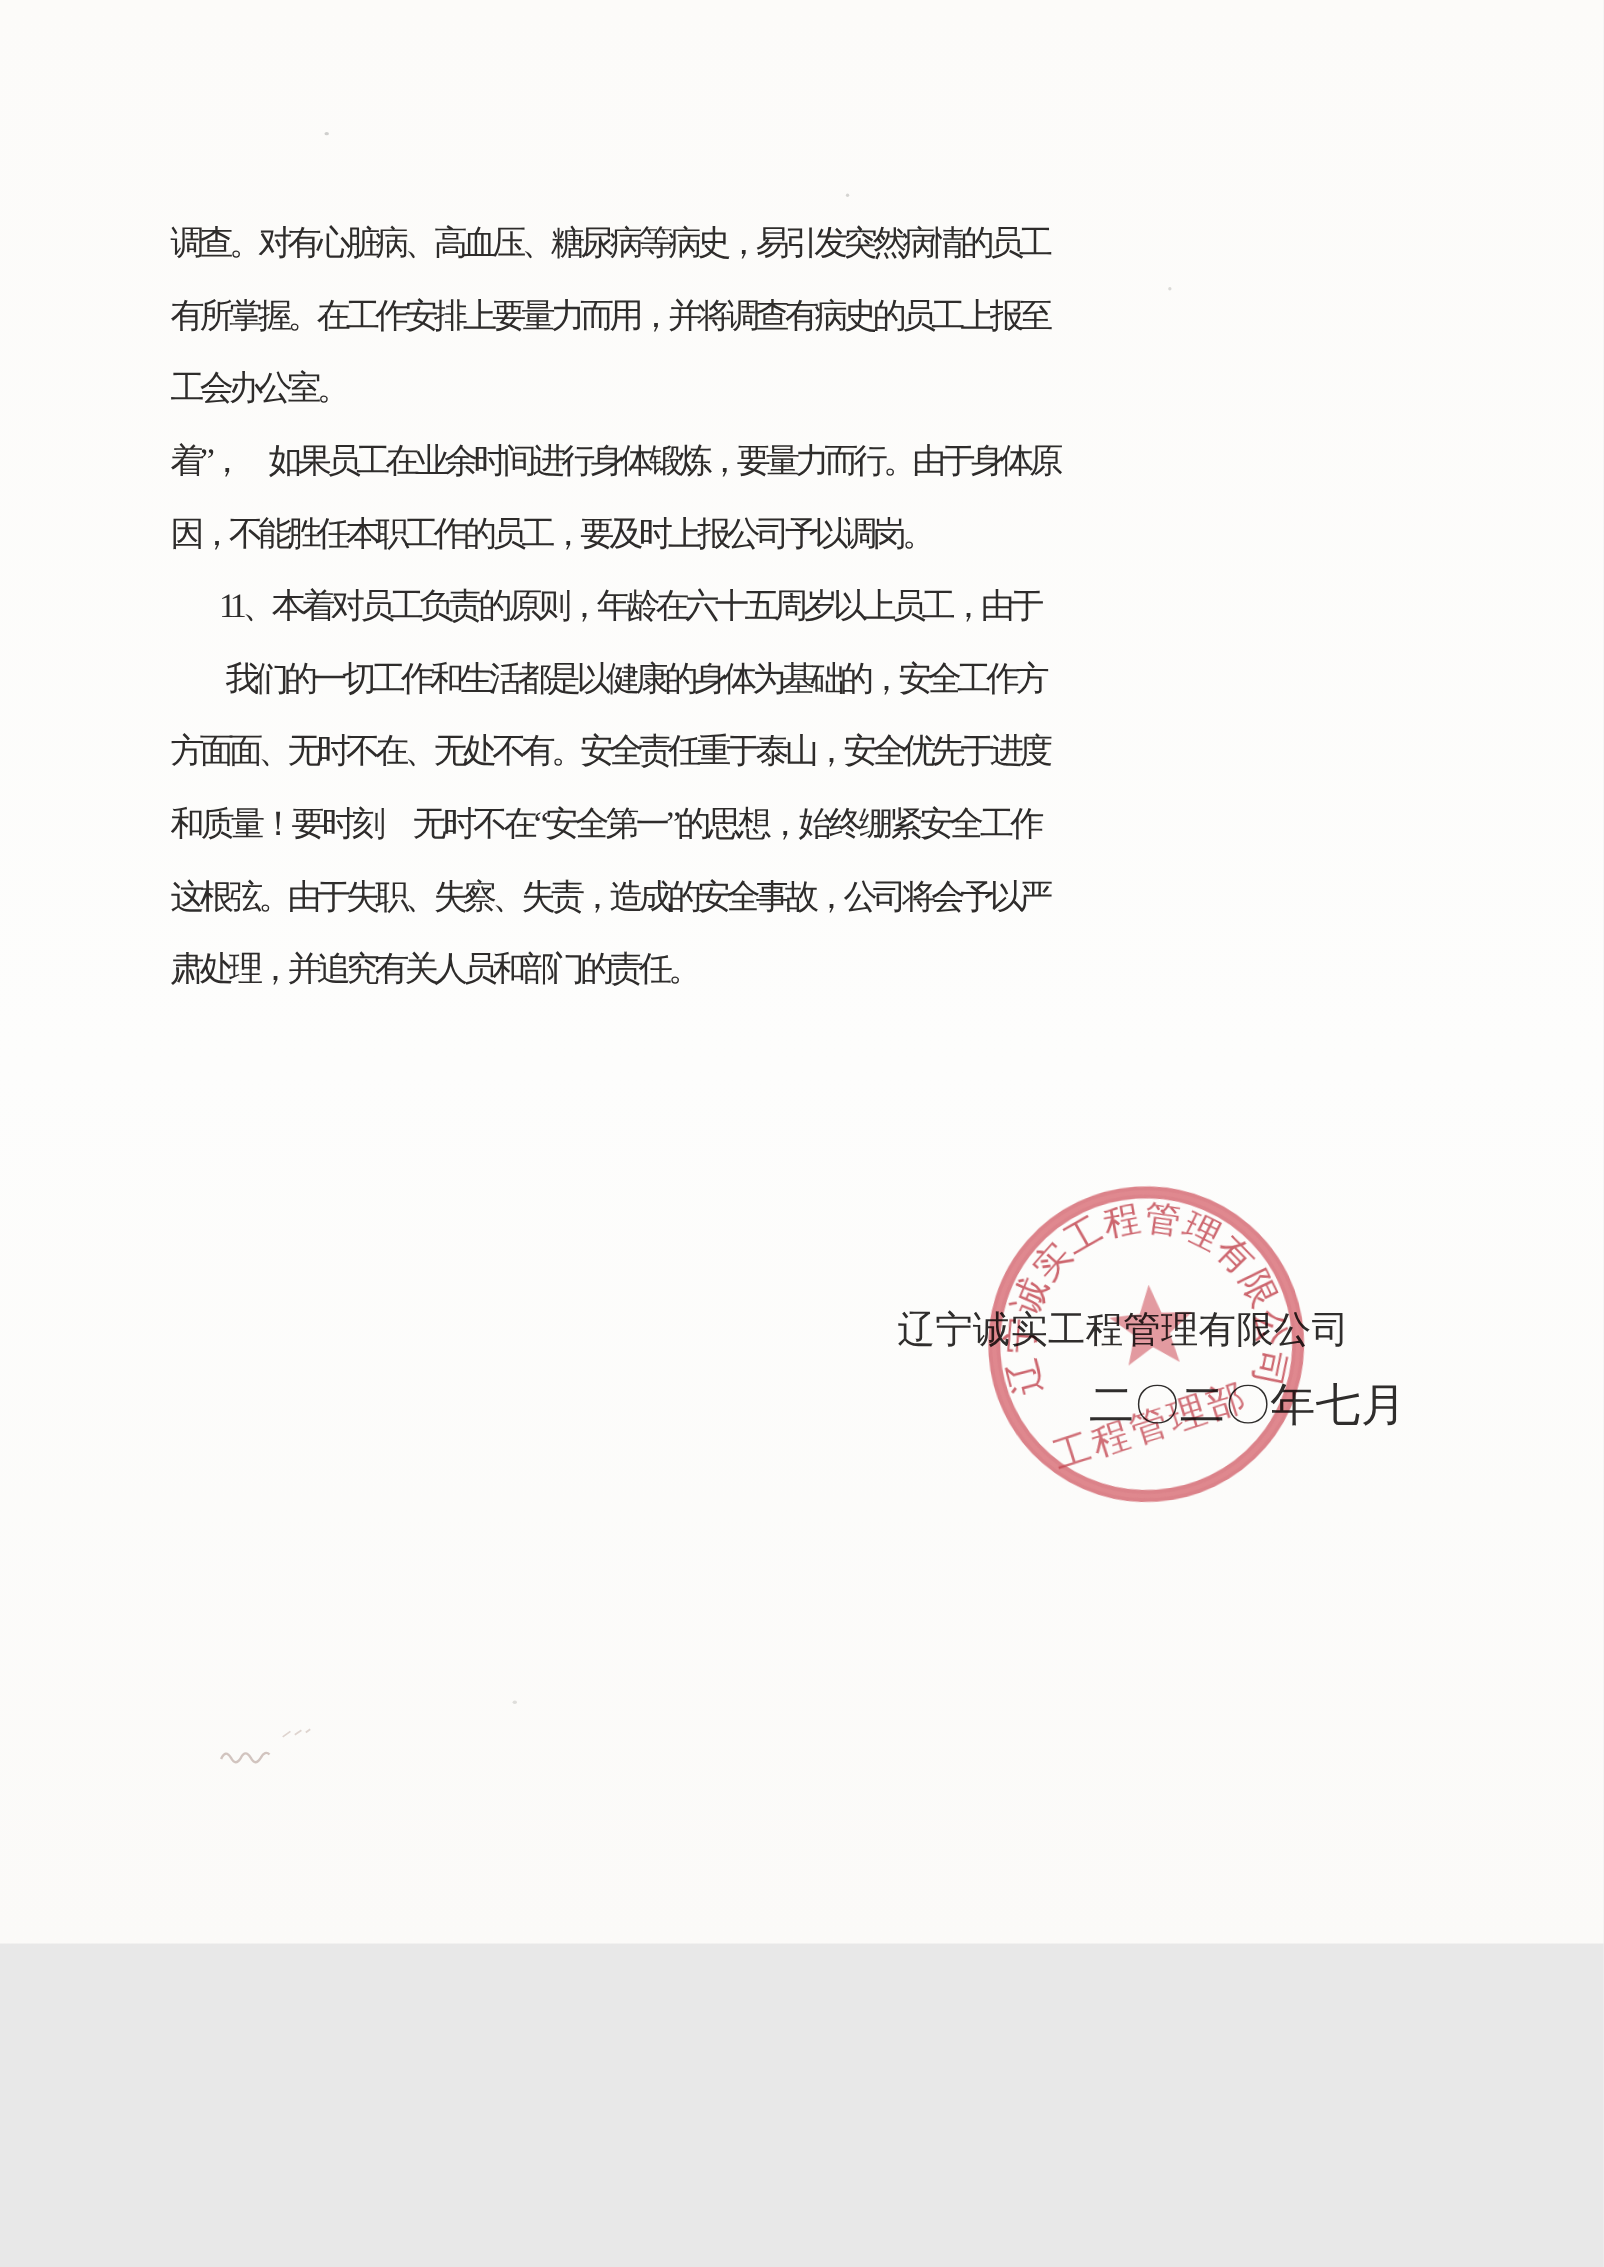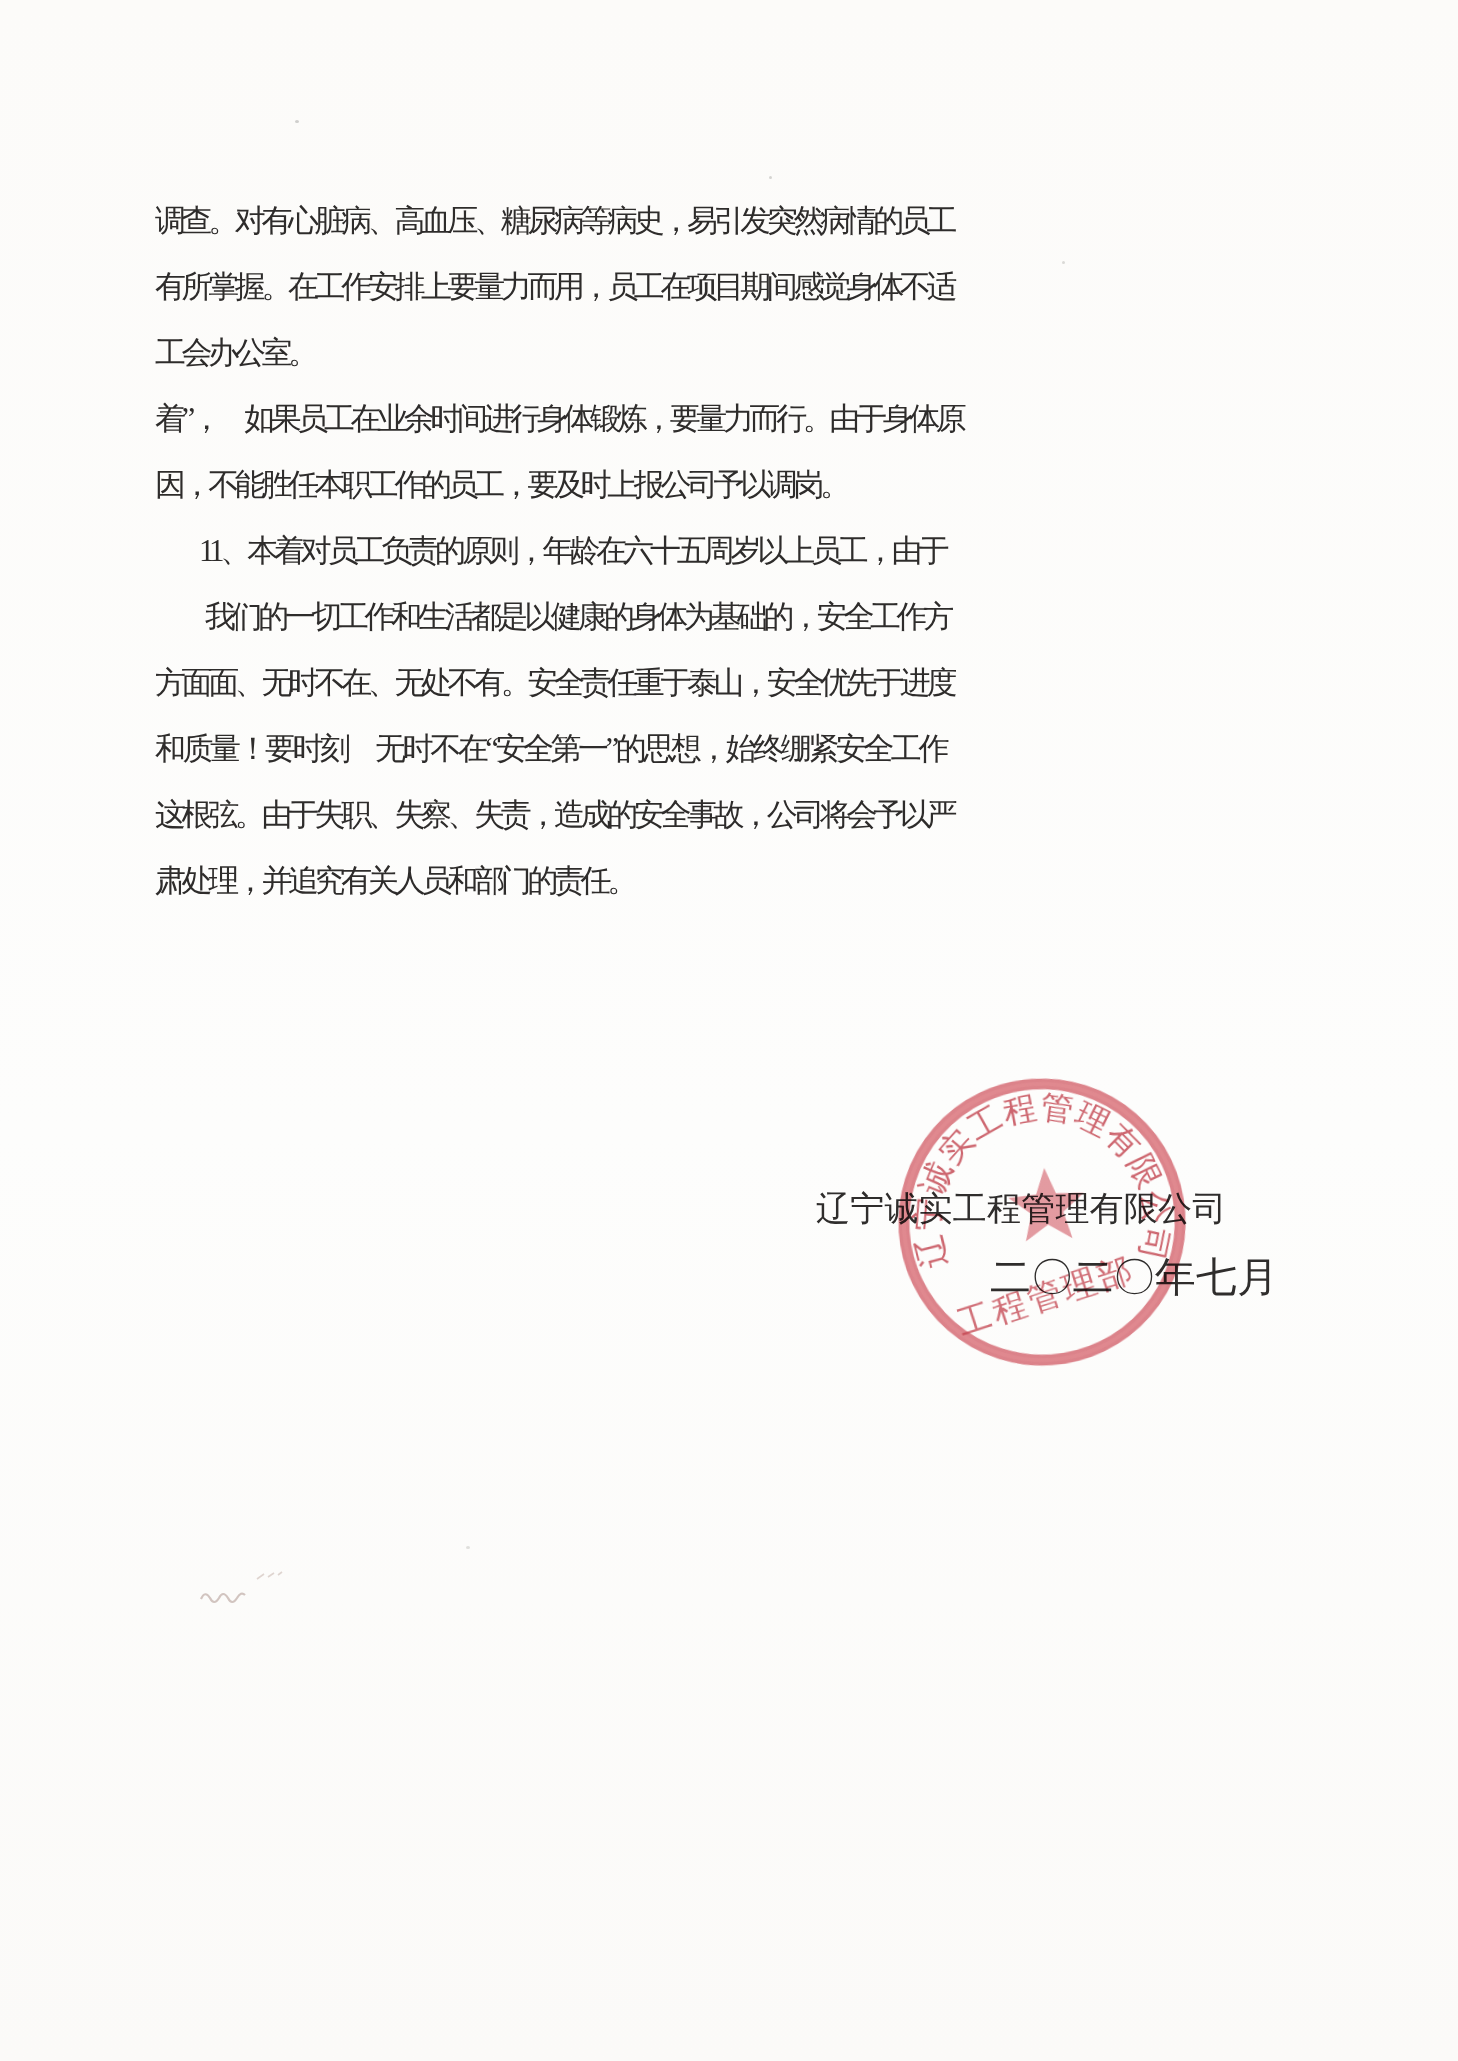--- a/index.html
+++ b/index.html
@@ -1,18 +1,18 @@
 <!DOCTYPE html>
 <html><head>
 <meta charset="utf-8">
 <style>
   html,body{margin:0;padding:0;background:#e8e8e8;}
   .page{
     position:relative;
-    width:1458px;height:2061px;
+    width:1458px;height:1767px;
     margin:0 auto;
     background:linear-gradient(180deg,#fcfbf9 0%, #fdfdfc 55%, #fbfaf8 100%);
     overflow:hidden;
     font-family:"Liberation Serif","DejaVu Serif",serif;
   }
   .body-text{
     position:absolute;
     left:155px;top:188px;width:790px;
     color:#2e2c2b;
     font-size:31px;
@@ -48,21 +48,21 @@
   .speck{position:absolute;border-radius:50%;background:#9a9a96;}
   .artifact{position:absolute;z-index:2;}
 </style>
 </head>
 <body>
 
 <div class="page">
 
   <div class="body-text">
     <div class="line fill">调查。对有心脏病、高血压、糖尿病等病史，易引发突然病情的员工</div>
-    <div class="line fill">有所掌握。在工作安排上要量力而用，员工在项目期间感觉身体不适</div>
+    <div class="line fill">有所掌握。在工作安排上要量力而用，并将调查有病史的员工上报至</div>
     <div class="line end">工会办公室。</div>
     <div class="line fill">着”，　如果员工在业余时间进行身体锻炼，要量力而行。由于身体原</div>
     <div class="line end">因，不能胜任本职工作的员工，要及时上报公司予以调岗。</div>
     <div class="line fill ind1">11、本着对员工负责的原则，年龄在六十五周岁以上员工，由于</div>
     <div class="line fill ind2">我们的一切工作和生活都是以健康的身体为基础的，安全工作方</div>
     <div class="line fill">方面面、无时不在、无处不有。安全责任重于泰山，安全优先于进度</div>
     <div class="line fill">和质量！要时刻　无时不在“安全第一”的思想，始终绷紧安全工作</div>
     <div class="line fill">这根弦。由于失职、失察、失责，造成的安全事故，公司将会予以严</div>
     <div class="line end">肃处理，并追究有关人员和部门的责任。</div>
   </div>

